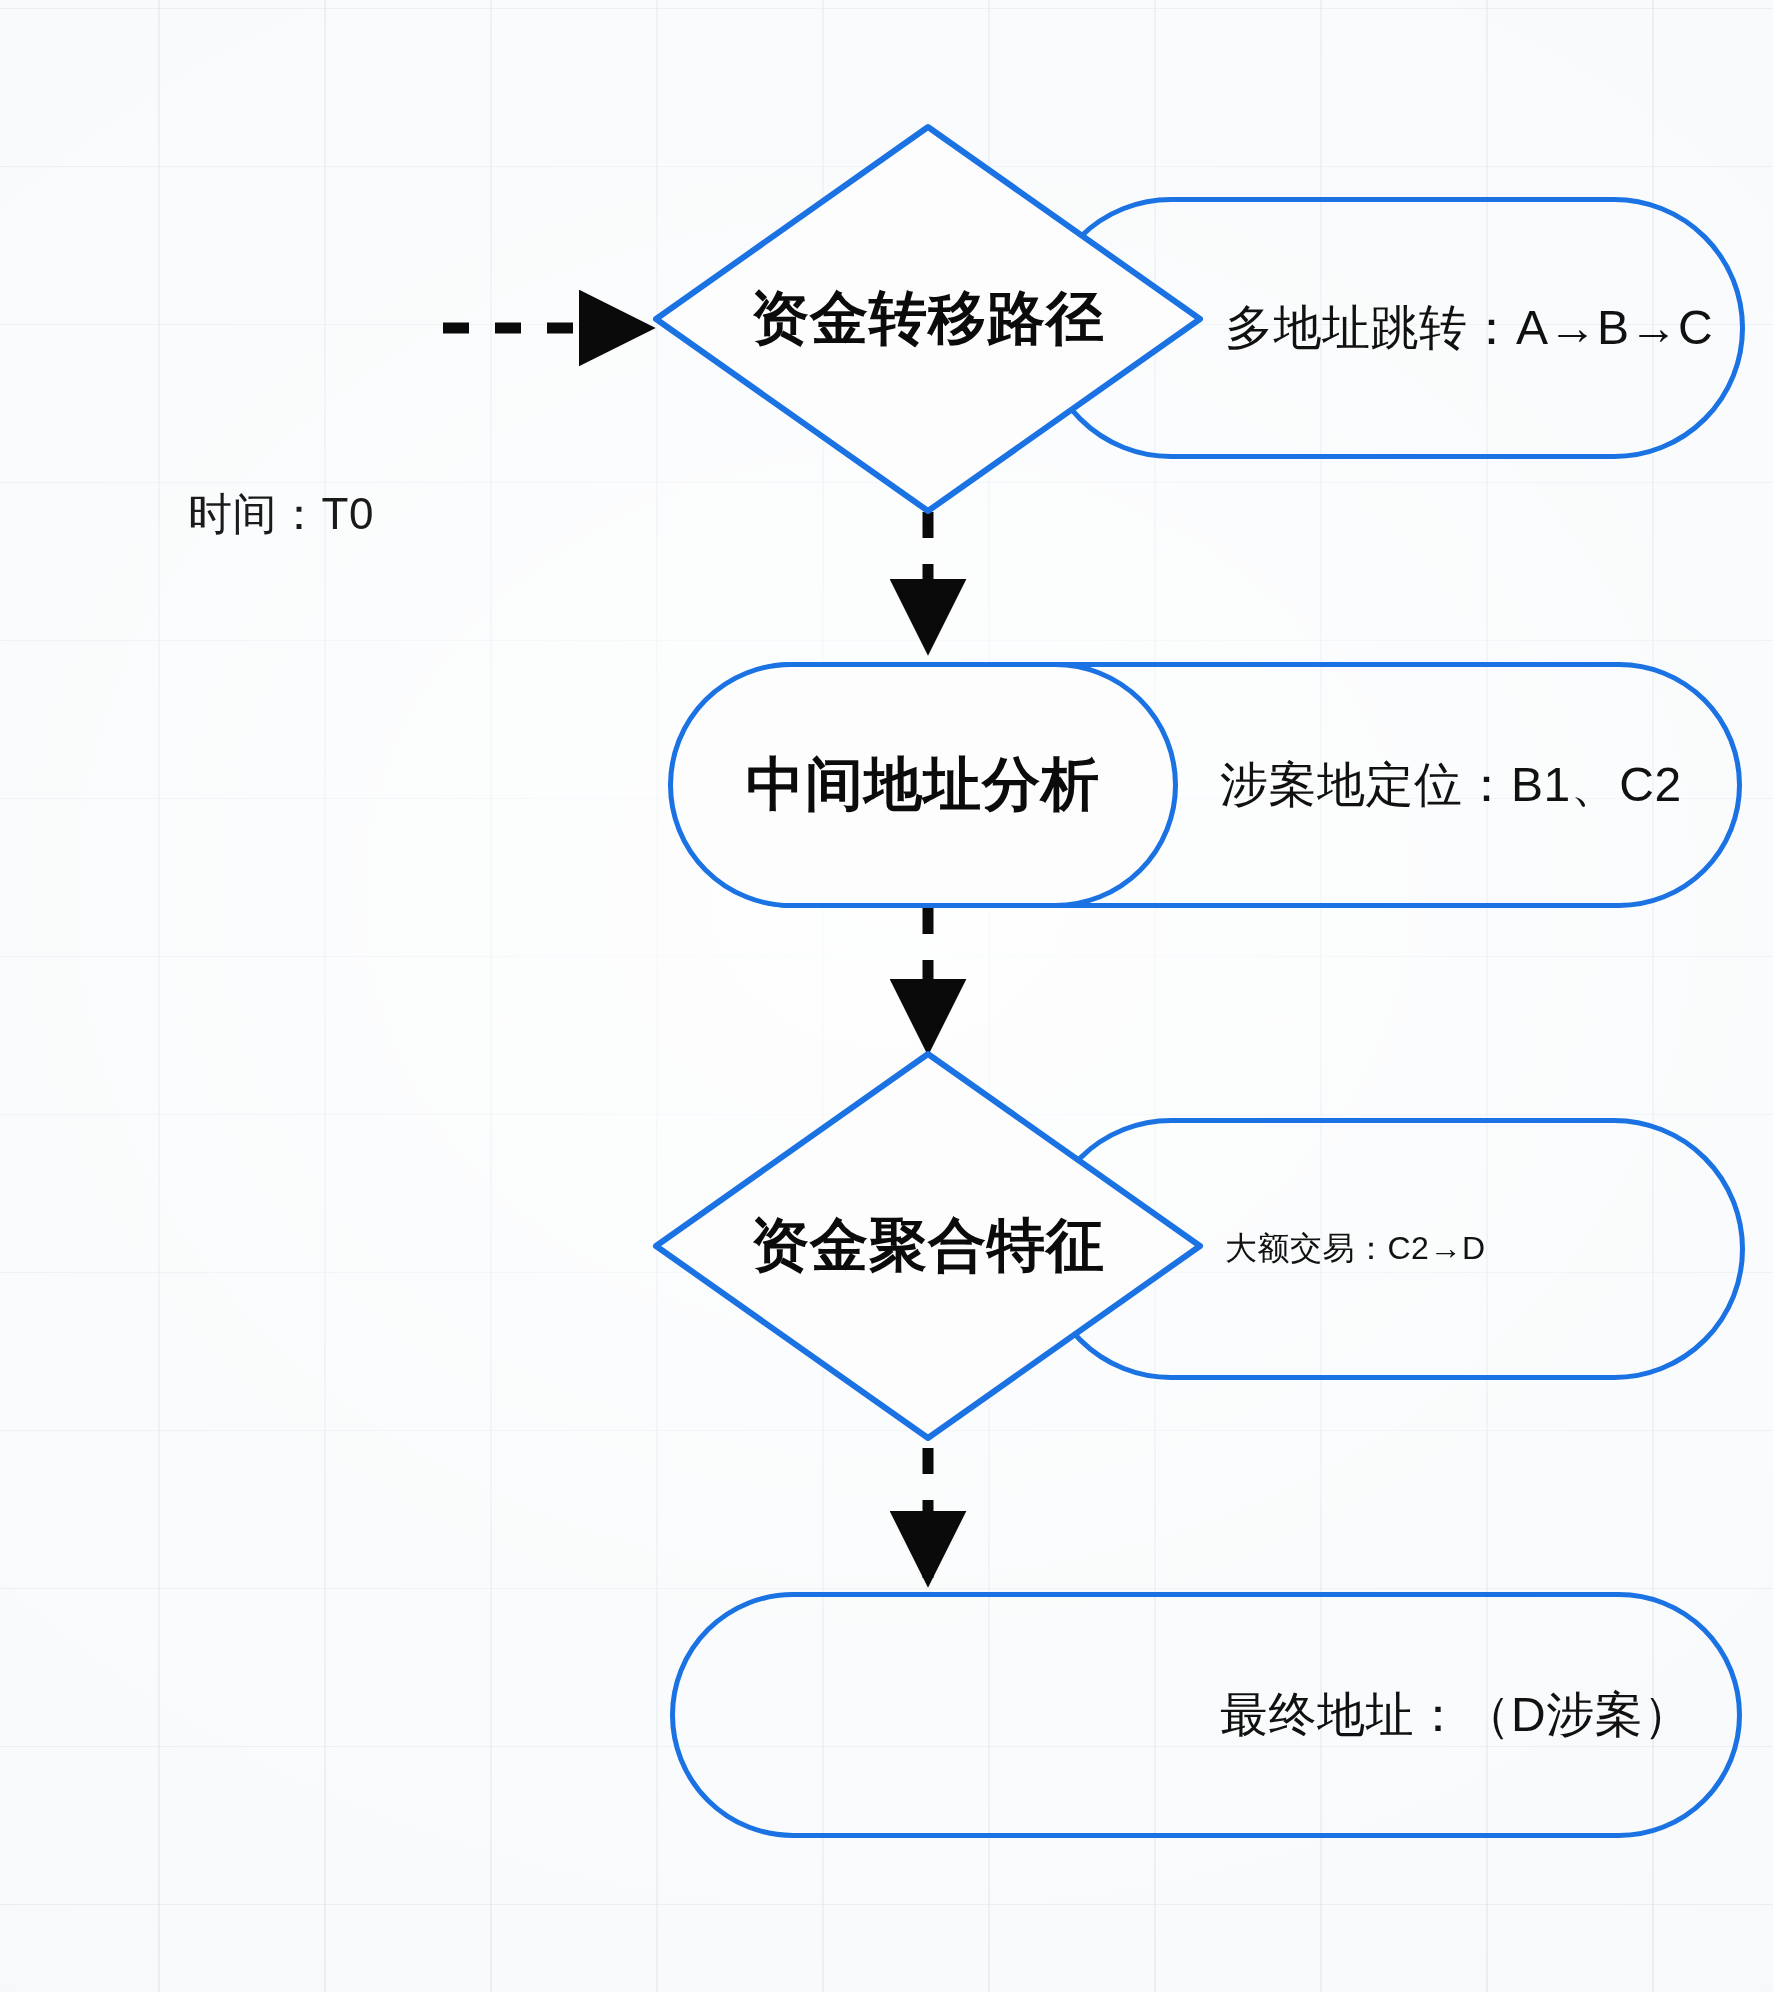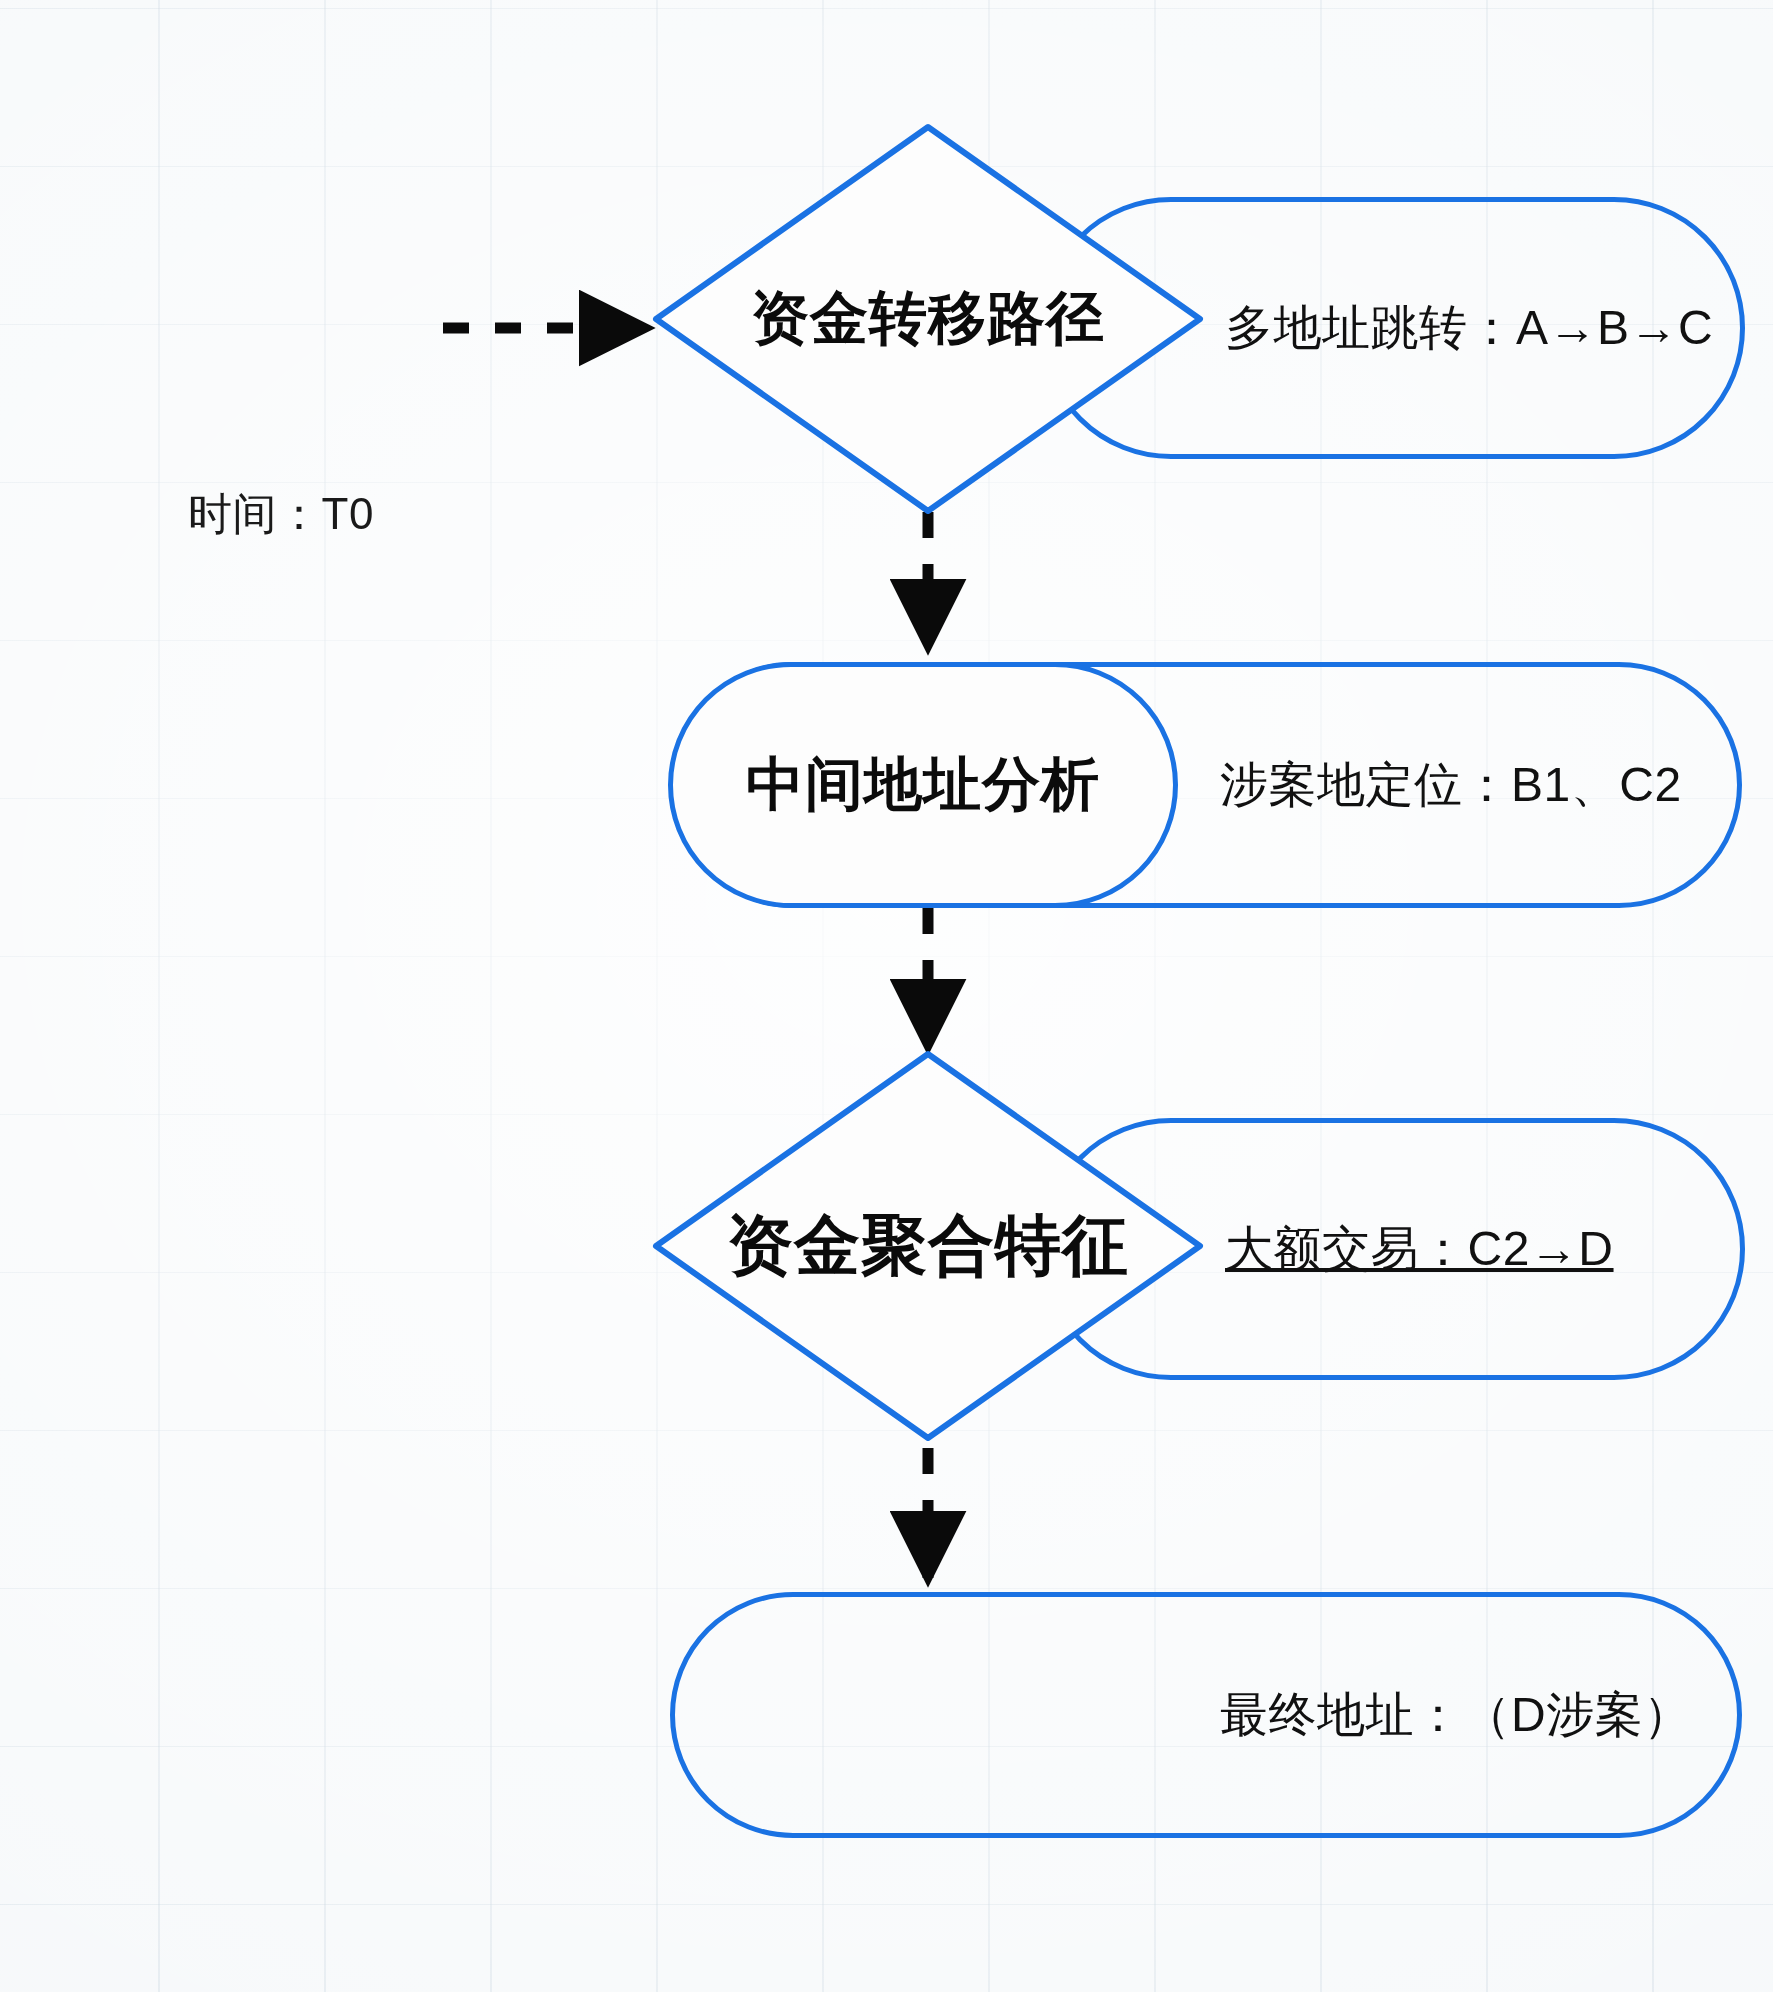--- a/index.html
+++ b/index.html
@@ -126,28 +126,28 @@
 
   <div class="note-pill" style="left: 670px; top: 662px; width: 1072px; height: 246px; --accent: #1a72e3;">
     <span class="note-text" style="font-size:48px; margin-left:545px;">涉案地定位：B1、C2</span>
   </div>
 
   <div class="pill node-pill" style="left: 668px; top: 662px; width: 510px; height: 246px; --accent: #1a72e3;">
     <span class="node-label" style="font-size:58px;">中间地址分析</span>
   </div>
 
   <div class="note-pill" style="left: 1040px; top: 1118px; width: 705px; height: 262px; --accent: #1a72e3;">
-    <span class="note-text" style="font-size:48px; margin-left:180px;text-decoration:underline;">大额交易：C2→D</span>
+    <span class="note-text" style="font-size:32px; margin-left:180px;">大额交易：C2→D</span>
   </div>
 
   <div class="diamond-wrap" style="left:648px; top:1046px; width:560px; height:400px;">
     <svg width="560" height="400" viewBox="0 0 560 400" xmlns="http://www.w3.org/2000/svg">
       <polygon points="280,8 552,200 280,392 8,200" fill="#fdfdfd" stroke="#1a72e3" stroke-width="6" stroke-linejoin="round"></polygon>
     </svg>
-    <div class="diamond-label" style="font-size:66px;">资金聚合特征</div>
+    <div class="diamond-label" style="font-size:58px;">资金聚合特征</div>
   </div>
 
   <div class="note-pill" style="left: 670px; top: 1592px; width: 1072px; height: 246px; --accent: #1a72e3;">
     <span class="note-text" style="font-size:48px; margin-left:545px;">最终地址：（D涉案）</span>
   </div>
 
 
 </div>
 
 </body></html>

